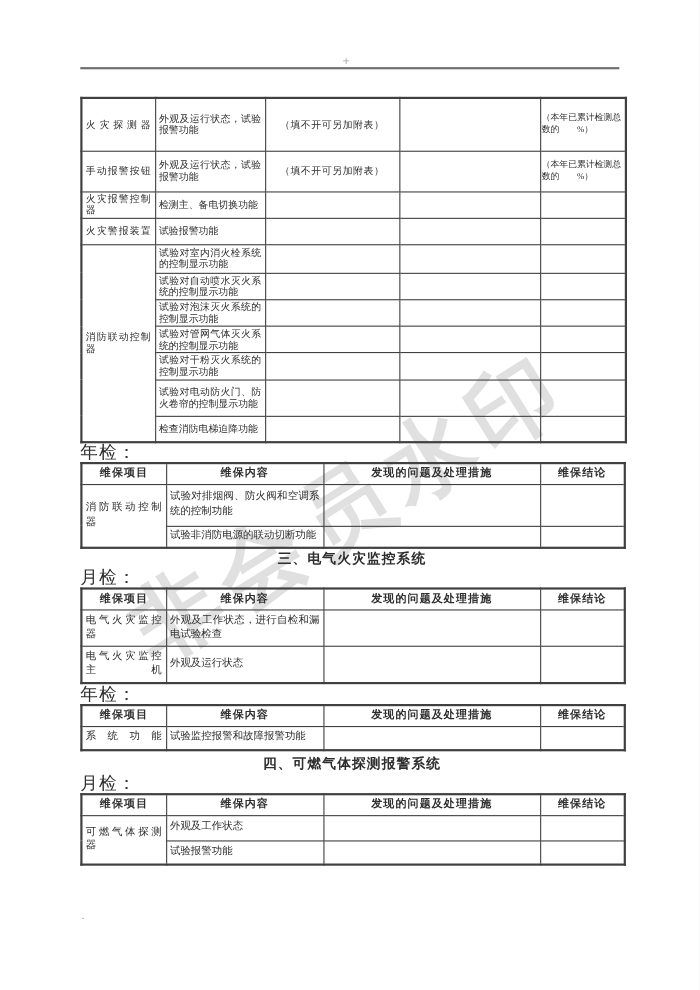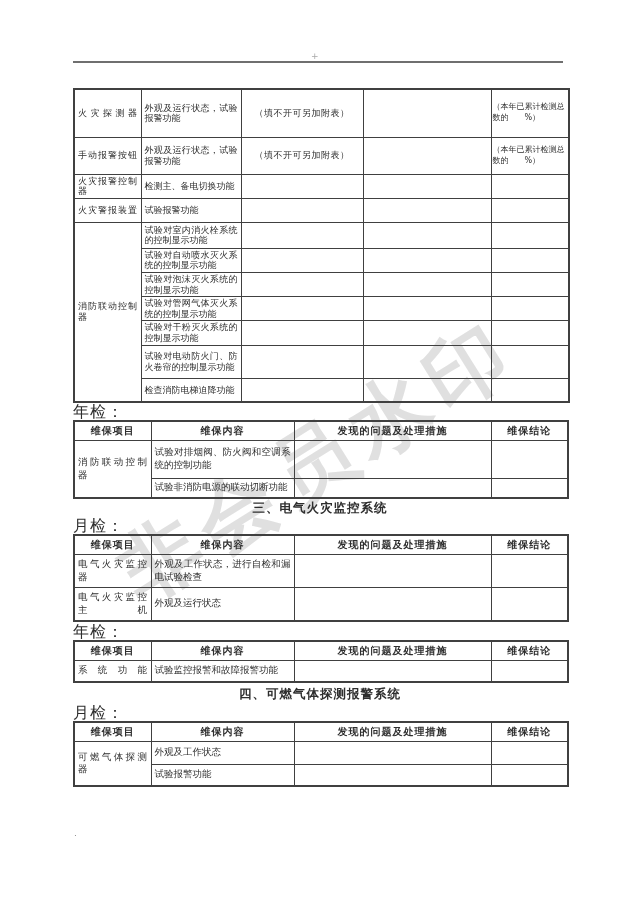--- a/index.html
+++ b/index.html
@@ -14,21 +14,21 @@
     position:absolute; left:93px; top:408px; z-index:0;
     font-size:80px; font-weight:bold; letter-spacing:10px; white-space:nowrap;
     color:#c7c7c7; opacity:.55; transform:rotate(-32deg); transform-origin:center;
     pointer-events:none;
   }
   
   .top-rule { position:absolute; left:73px; top:61px; width:490px; border-top:2px solid #6f6f6f; }
   .top-mark { position:absolute; left:311px; top:51px; font-size:9px; color:#a9a9a9; }
   .bottom-mark { position:absolute; left:74px; top:828px; font-size:9px; color:#8a8a8a; }
 
-  .content { position:relative; z-index:1; padding:88px 0 0 73px; }
+  .content { position:relative; z-index:1; padding:88px 0 0 73px;font-family:Liberation Serif, serif; }
 
   table { border-collapse:collapse; table-layout:fixed; border:2px solid #404040; }
   td, th { border:1px solid #404040; padding:1px 3px; vertical-align:middle;
            font-size:9px; line-height:1.18; overflow:hidden; word-break:break-all; }
   th { font-weight:bold; font-size:10px; text-align:center; letter-spacing:1px; padding:2px; }
 
   .t1 { width:495px; }
   .t1 .c1{width:67px;} .t1 .c2{width:100px;} .t1 .c3{width:122px;} .t1 .c4{width:128px;} .t1 .c5{width:78px;}
   .t2 { width:494px; margin-top:2px; }
   .t2 .c1{width:77px;} .t2 .c2{width:143px;} .t2 .c3{width:197px;} .t2 .c4{width:77px;}

